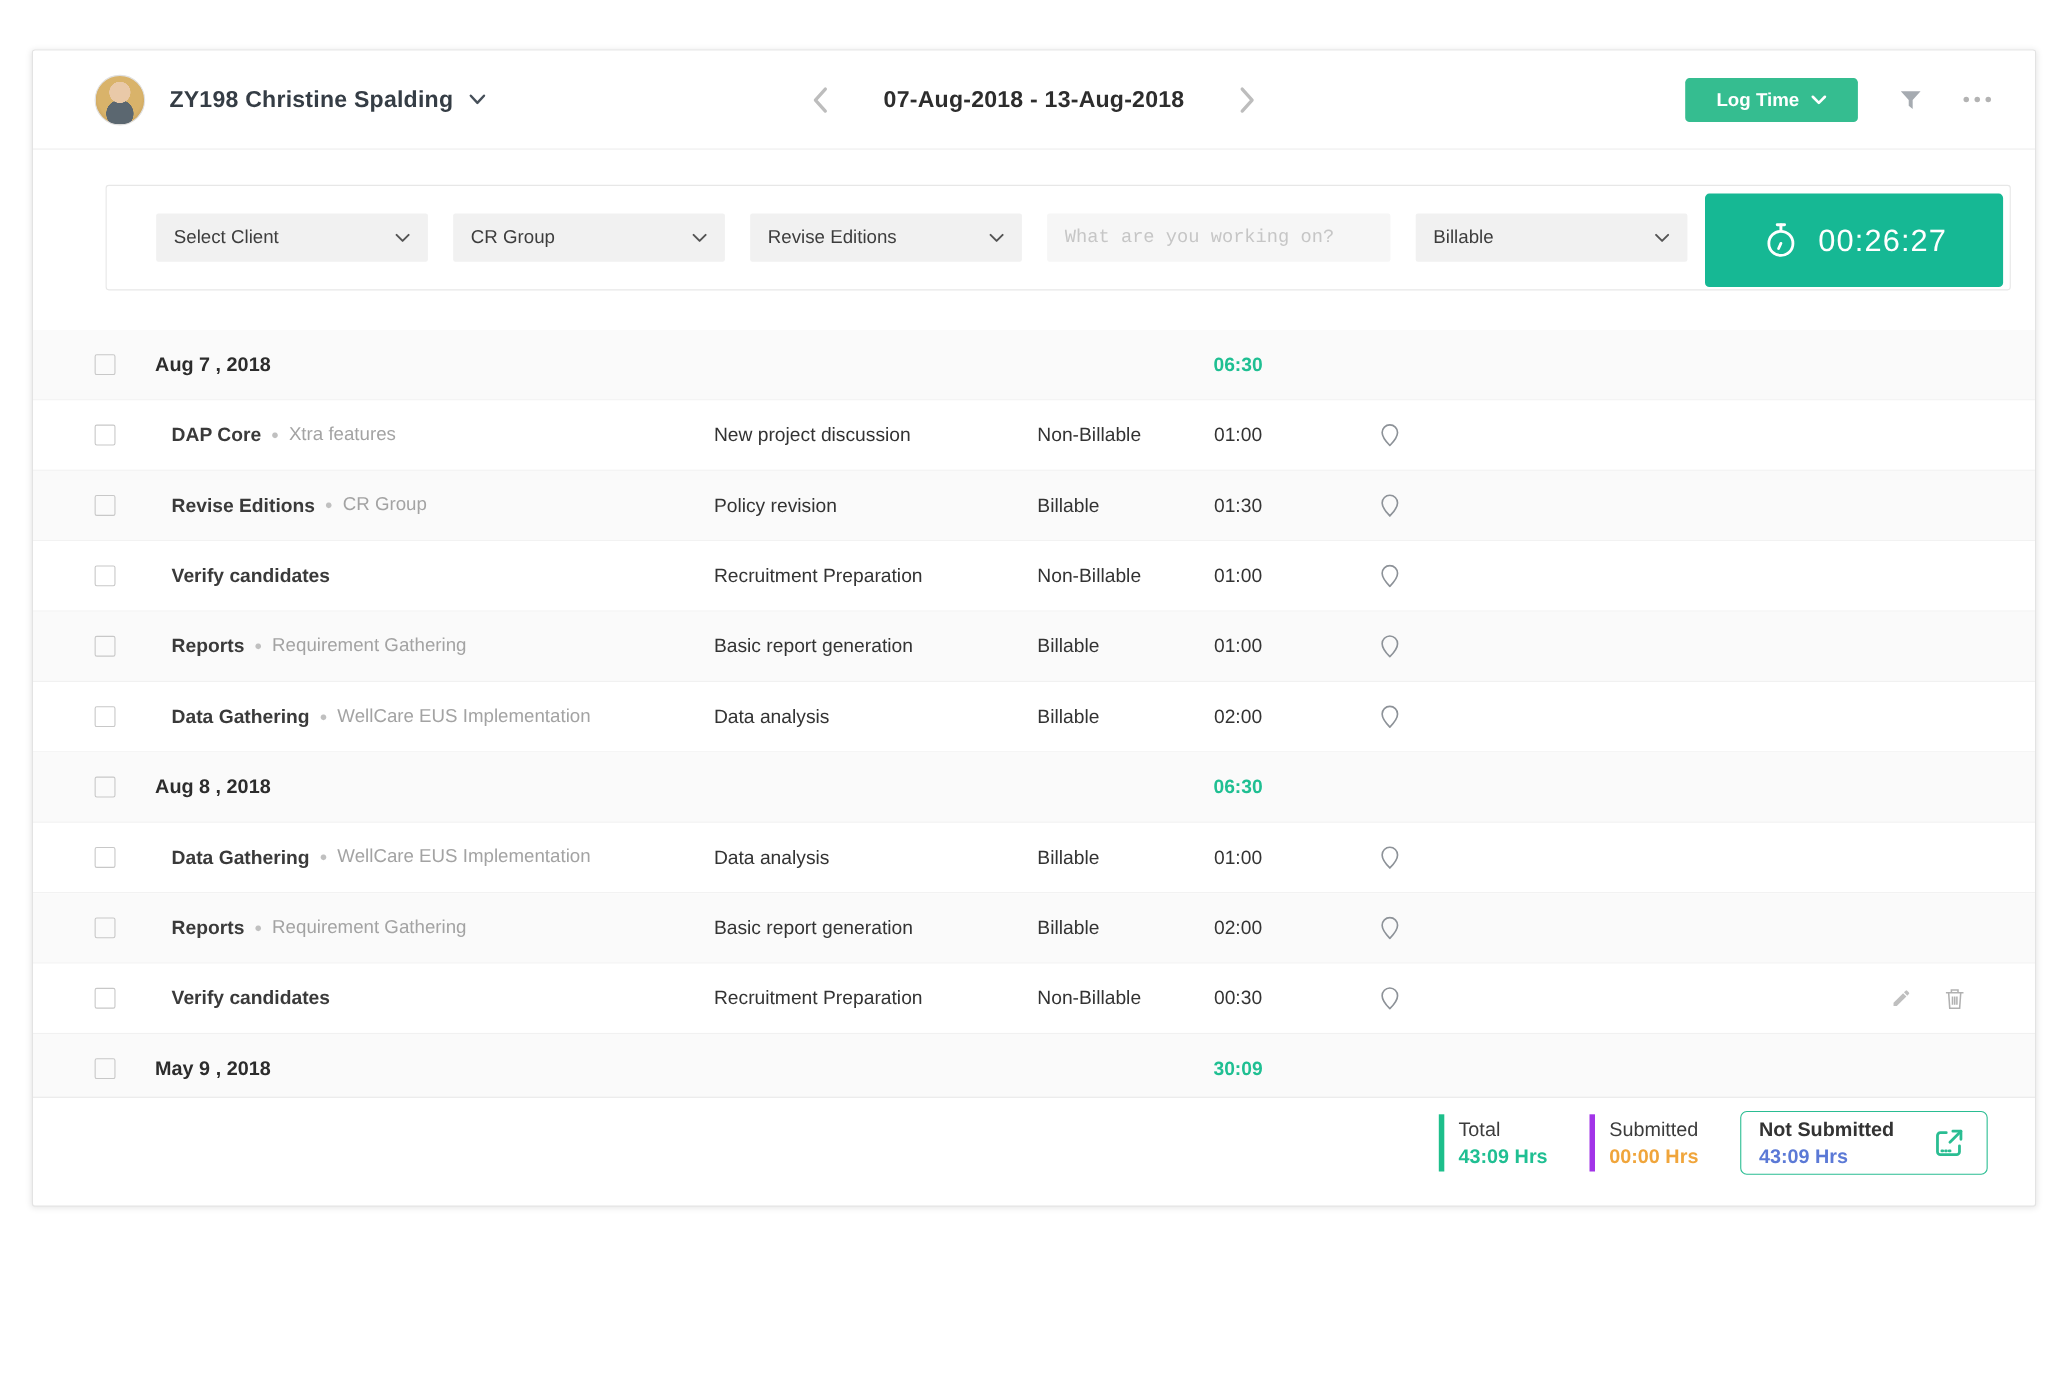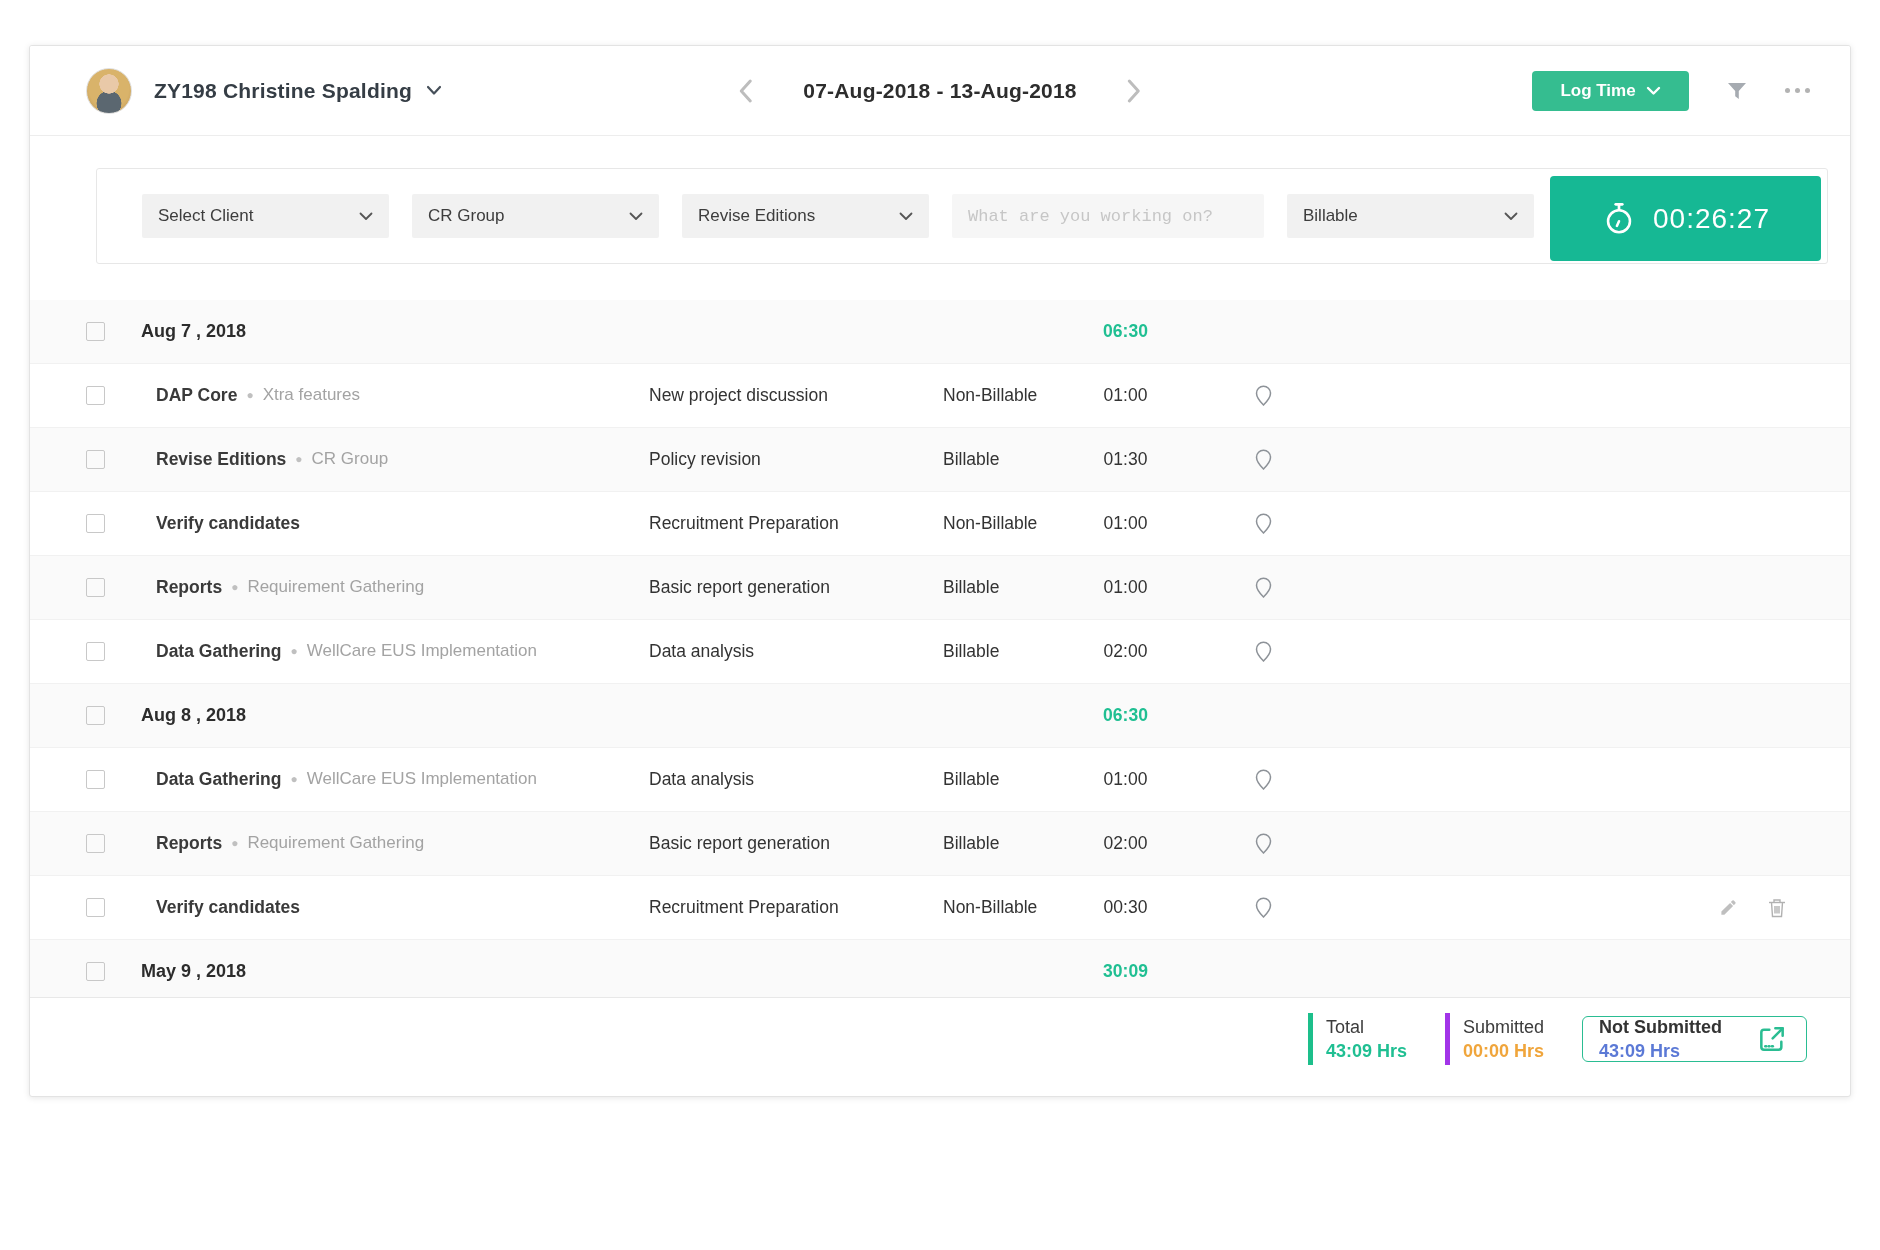--- a/index.html
+++ b/index.html
@@ -110,21 +110,21 @@
   }
   .sum-block { display:flex; flex-direction:column; justify-content:center; gap:3px; padding-left:13px; border-left:5px solid; height:52px; }
   .sum-block.total { border-color:#1dbf8b; }
   .sum-block.submitted { border-color:#a234e8; }
   .sum-label { font-size:18px; color:#3c3c3c; }
   .sum-value { font-size:18px; font-weight:700; }
   .sum-block.total .sum-value { color:#1fbf92; }
   .sum-block.submitted .sum-value { color:#f0a53b; }
   .not-submitted-box {
     display:flex; align-items:center; gap:34px; border:1px solid #2abd92; border-radius:6px;
-    padding:8px 18px 8px 16px; height:46px; cursor:pointer; background:#fff;
+    padding:8px 18px 8px 16px; height:58px; cursor:pointer; background:#fff;
   }
   .ns-text { display:flex; flex-direction:column; gap:3px; }
   .ns-label { font-size:18px; font-weight:700; color:#333; }
   .ns-value { font-size:18px; font-weight:700; color:#5b79d6; }
 </style>
 </head>
 <body>
 
 <div class="card">
 

